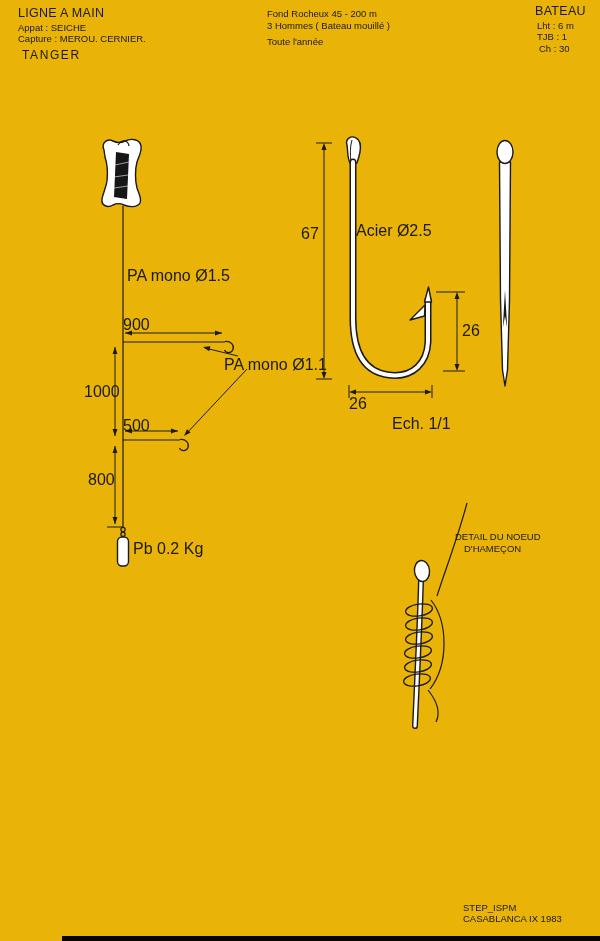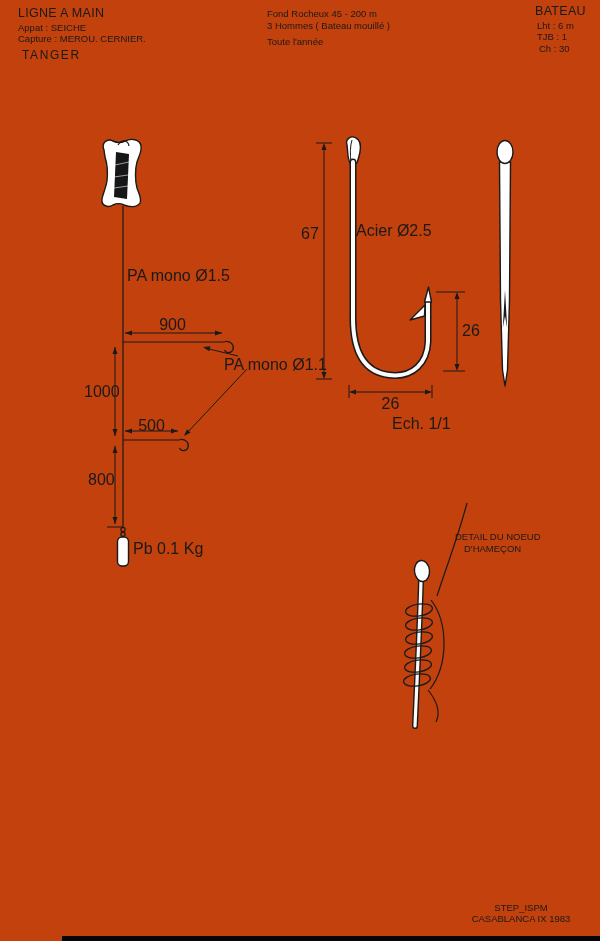--- a/index.html
+++ b/index.html
@@ -1,19 +1,19 @@
 <!DOCTYPE html>
 <html><head>
 <meta charset="utf-8">
 <style>
   html,body{margin:0;padding:0}
-  #page{position:relative;width:600px;height:941px;background:#c2410c;overflow:hidden;
+  #page{position:relative;width:600px;height:941px;background:#eab308;overflow:hidden;
         font-family:"Liberation Sans",sans-serif;color:#1a1a1a}
   .t{position:absolute;white-space:nowrap;font-size:16px;line-height:1.15;color:#1a1a1a}
-  .c{text-align:center}
+  .c{text-align:left}
   .fs13{font-size:12.5px;letter-spacing:.3px}
   .fs9{font-size:9.5px}
   .sp{font-size:12px;letter-spacing:1.6px}
   svg.draw{position:absolute;left:0;top:0}
   .ln{stroke:#1a1a1a;fill:none;stroke-width:1.2}
   .dim{stroke:#1a1a1a;fill:none;stroke-width:1}
   .ah{fill:#1a1a1a;stroke:none}
   .outl{fill:#fff;stroke:#1a1a1a;stroke-width:1.4;stroke-linejoin:round}
   #bottom-bar{position:absolute;left:62px;right:0;bottom:0;height:5px;background:#060606}
 </style>
@@ -154,21 +154,21 @@
   <div class="t fs9" style="left:537px;top:21px">Lht : 6 m</div>
   <div class="t fs9" style="left:537px;top:32px">TJB : 1</div>
   <div class="t fs9" style="left:539px;top:44px">Ch : 30</div>
 
   <div class="t" style="left:127px;top:267px">PA mono Ø1.5</div>
   <div class="t c" style="left:123px;top:316px;width:99px">900</div>
   <div class="t" style="left:224px;top:356px">PA mono Ø1.1</div>
   <div class="t" style="left:84px;top:383px">1000</div>
   <div class="t c" style="left:123px;top:417px;width:57px">500</div>
   <div class="t" style="left:88px;top:471px">800</div>
-  <div class="t" style="left:133px;top:540px">Pb 0.1 Kg</div>
+  <div class="t" style="left:133px;top:540px">Pb 0.2 Kg</div>
 
   <div class="t" style="left:301px;top:225px">67</div>
   <div class="t" style="left:356px;top:222px">Acier Ø2.5</div>
   <div class="t" style="left:462px;top:322px">26</div>
   <div class="t c" style="left:349px;top:395px;width:83px">26</div>
   <div class="t" style="left:392px;top:415px">Ech. 1/1</div>
 
   <div class="t fs9" style="left:455px;top:532px">DETAIL DU NOEUD</div>
   <div class="t fs9" style="left:464px;top:544px">D'HAMEÇON</div>
 

